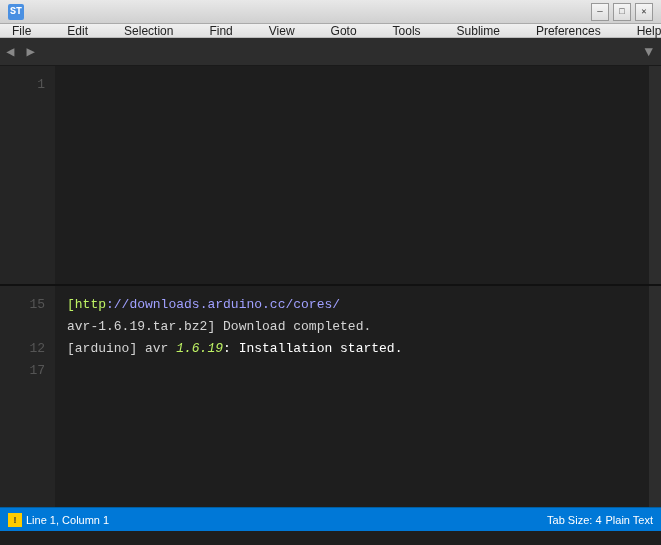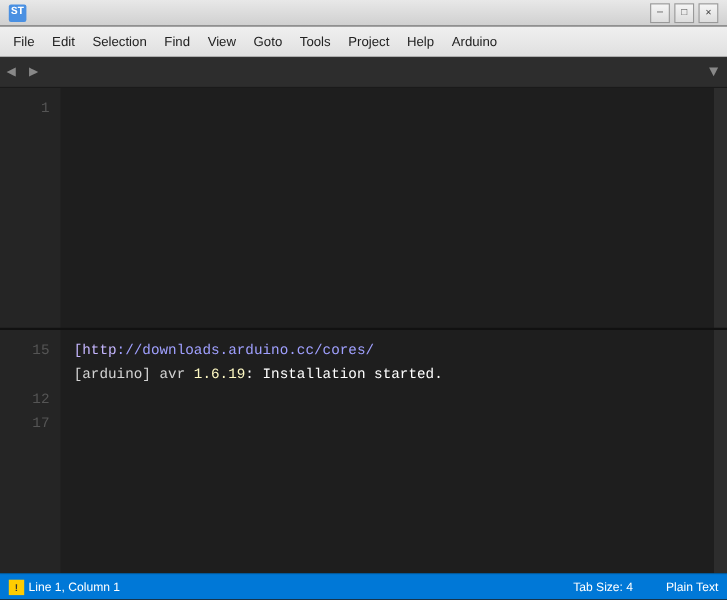--- a/index.html
+++ b/index.html
@@ -54,25 +54,26 @@
       align-items: center;
       justify-content: center;
       font-size: 9px;
       color: #444;
       cursor: pointer;
     }
 
     
     .menu-bar {
       background: linear-gradient(to bottom, #f0f0f0, #e0e0e0);
-      height: 28px;
+      height: 14px;
       display: flex;
       align-items: center;
       padding: 0 4px;
       border-bottom: 1px solid #bbb;
+      gap: 20px;
     }
     .menu-item {
       font-family: Arial, sans-serif;
       font-size: 12px;
       color: #222;
       padding: 2px 8px;
       cursor: pointer;
     }
 
     
@@ -151,24 +152,24 @@
       position: relative;
     }
 
     .code-line {
       height: 22px;
       line-height: 22px;
       white-space: nowrap;
     }
 
     
-    .c-bracket { color: #c4b5fd; }
+    .c-bracket { color: #bef264; }
     .c-url-link { color: #a0a0ff; text-align: center; }
     .c-text { color: #d4d4d4; }
-    .c-version { color: #fef9c3; }
+    .c-version { color: #bef264; font-style: italic; }
     .c-install { color: #fff; text-align: right; }
 
     
     .status-bar {
       height: 24px;
       background: #0078d7;
       display: flex;
       align-items: center;
       padding: 0 8px;
       font-family: Arial, sans-serif;
@@ -188,21 +189,21 @@
       display: flex;
       align-items: center;
       justify-content: center;
       font-size: 9px;
       color: #333;
       font-weight: bold;
     }
     .status-right {
       margin-left: auto;
       display: flex;
-      gap: 30px;
+      gap: 4px;
     }
     .status-text {
       color: #fff;
       text-align: right;
     }
   </style>
 </head>
 <body>
 
 <div class="title-bar">
@@ -215,21 +216,22 @@
 </div>
 
 <div class="menu-bar">
   <span class="menu-item">File</span>
   <span class="menu-item">Edit</span>
   <span class="menu-item">Selection</span>
   <span class="menu-item">Find</span>
   <span class="menu-item">View</span>
   <span class="menu-item">Goto</span>
   <span class="menu-item">Tools</span>
-  <span class="menu-item">Project</span>
+  <span class="menu-item">Sublime</span>
+  <span class="menu-item">Preferences</span>
   <span class="menu-item">Help</span>
   <span class="menu-item">Arduino</span>
 </div>
 
 <div class="tab-bar">
   <span class="tab-nav-btn">◀</span>
   <span class="tab-nav-btn">▶</span>
   <span class="tab-dropdown">▼</span>
 </div>
 
@@ -250,20 +252,23 @@
       <div class="gutter-line"></div>
       <div class="gutter-line">12</div>
       <div class="gutter-line">17</div>
     </div>
     <div class="code-area">
 
       <div class="code-line">
         <span class="c-bracket">[http</span><span class="c-url-link">://downloads.arduino.cc/cores/</span>
       </div>
 
+      <div class="code-line">
+        <span class="c-text">avr-1.6.19.tar.bz2] Download completed.</span>
+      </div>
 
       <div class="code-line">
         <span class="c-text">[arduino] avr </span><span class="c-version">1.6.19</span><span class="c-install">: Installation started.</span>
       </div>
 
       <div class="code-line"></div>
     </div>
     <div class="scrollbar-v"></div>
   </div>
 

